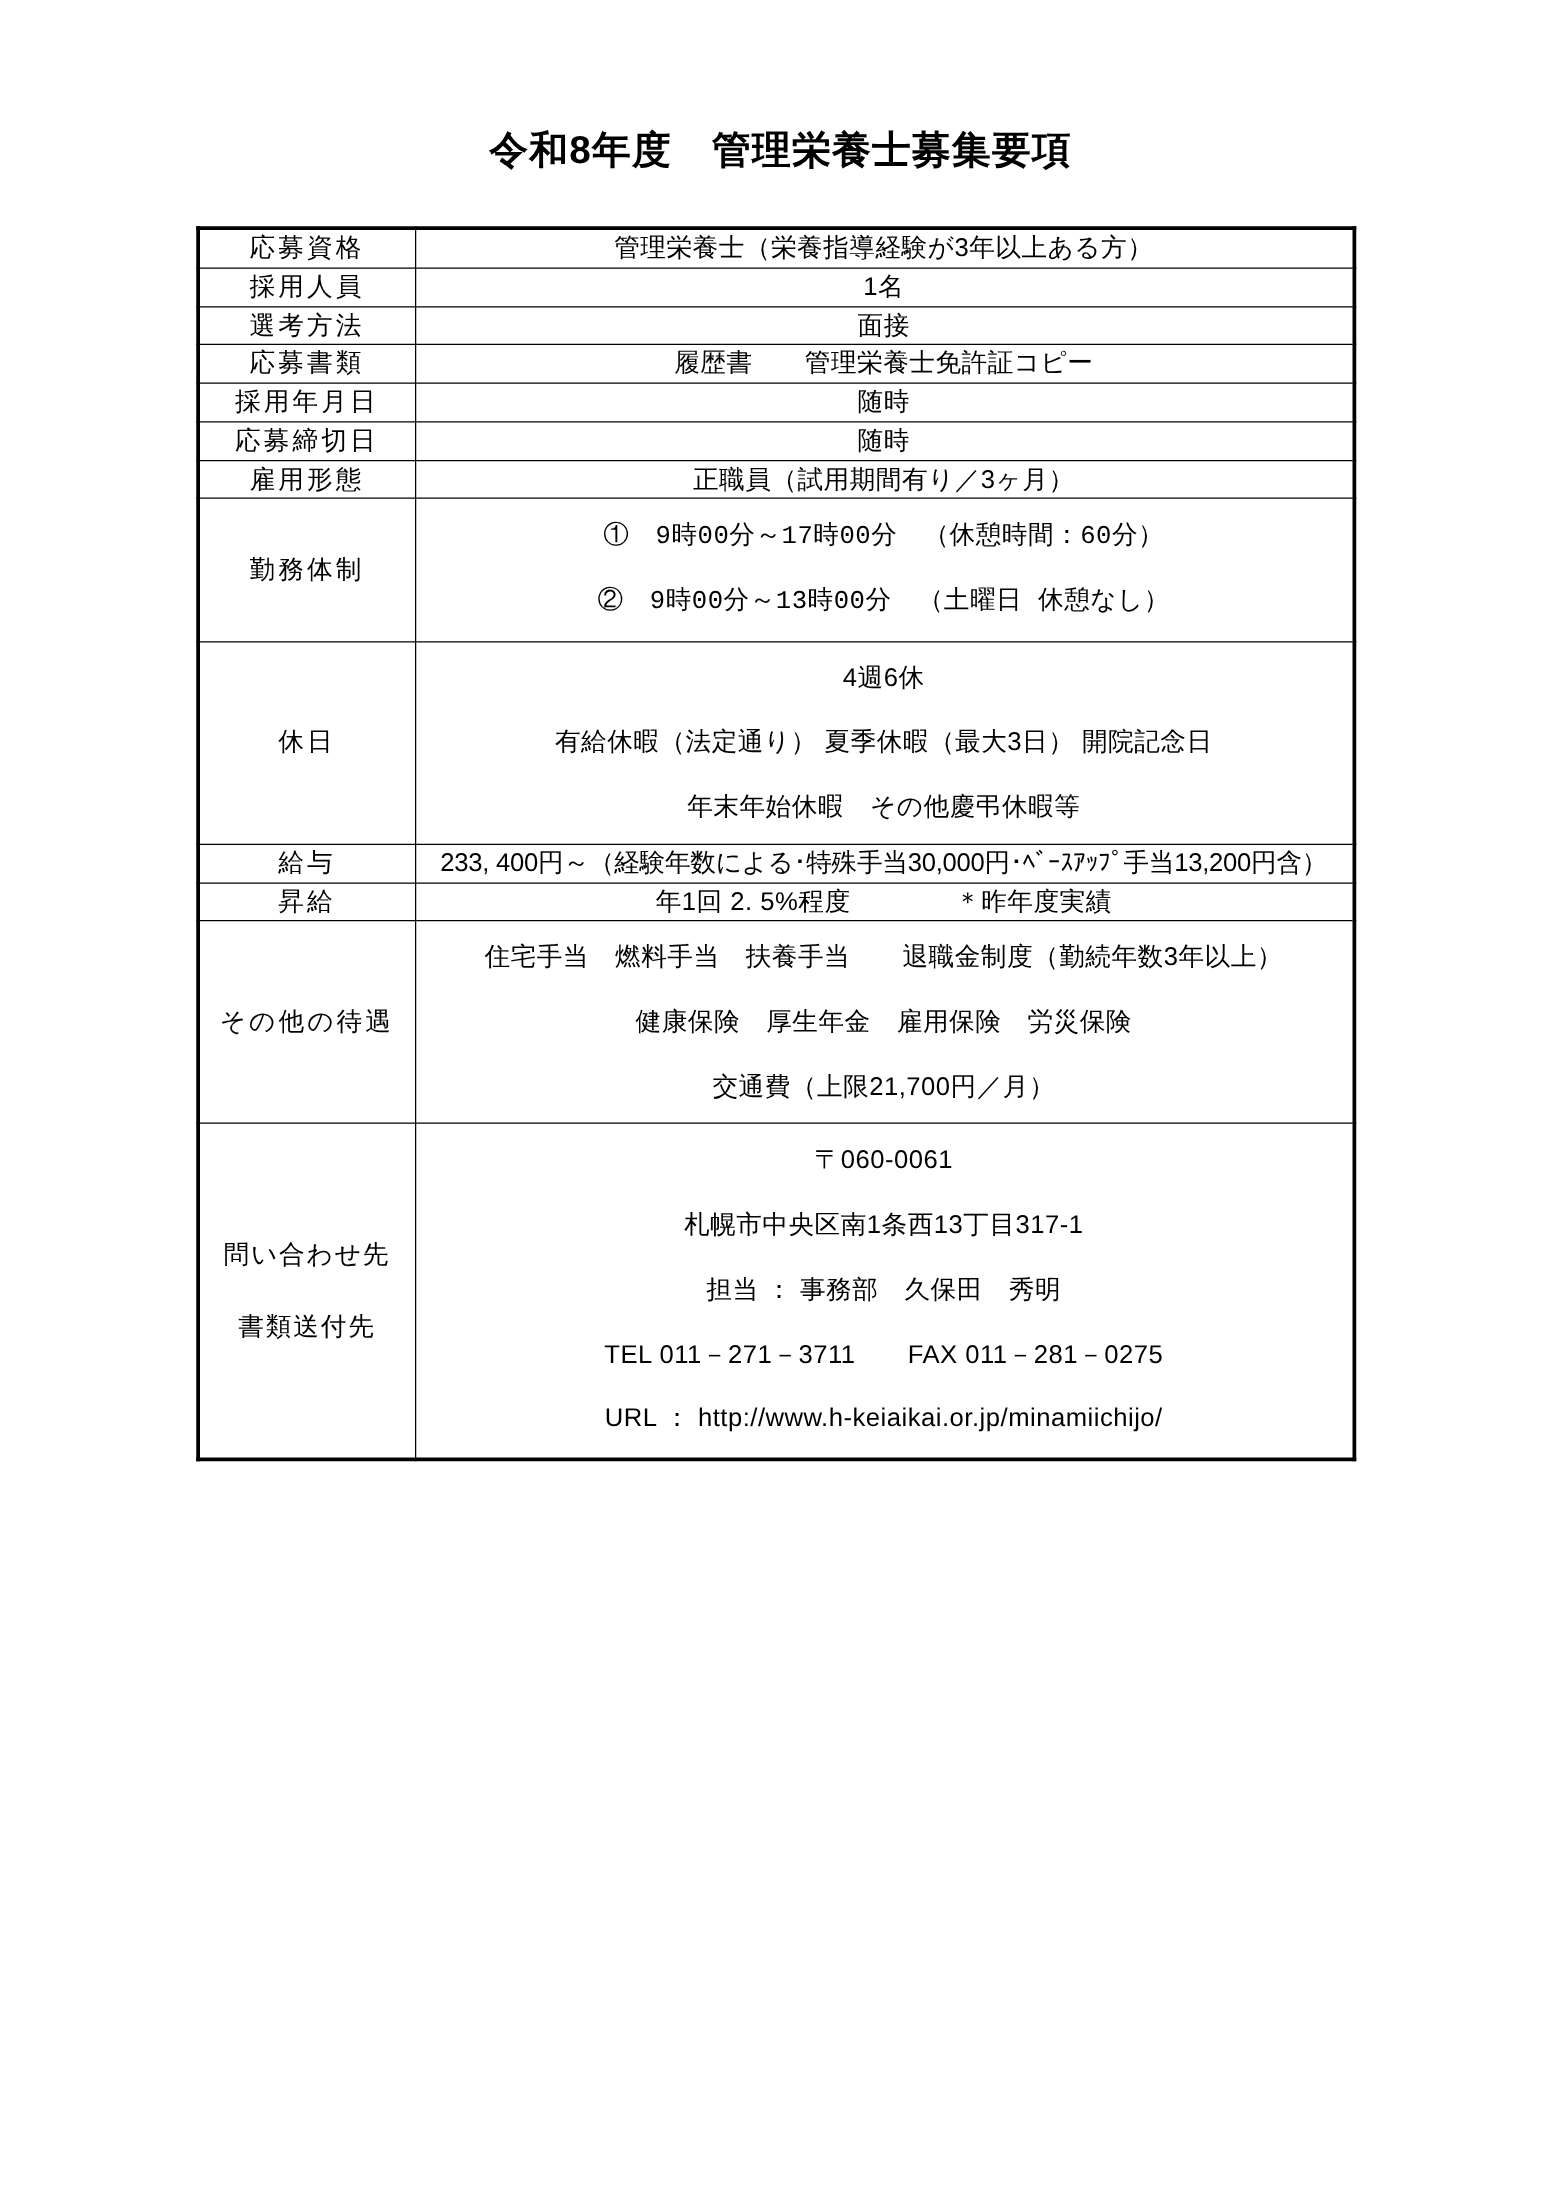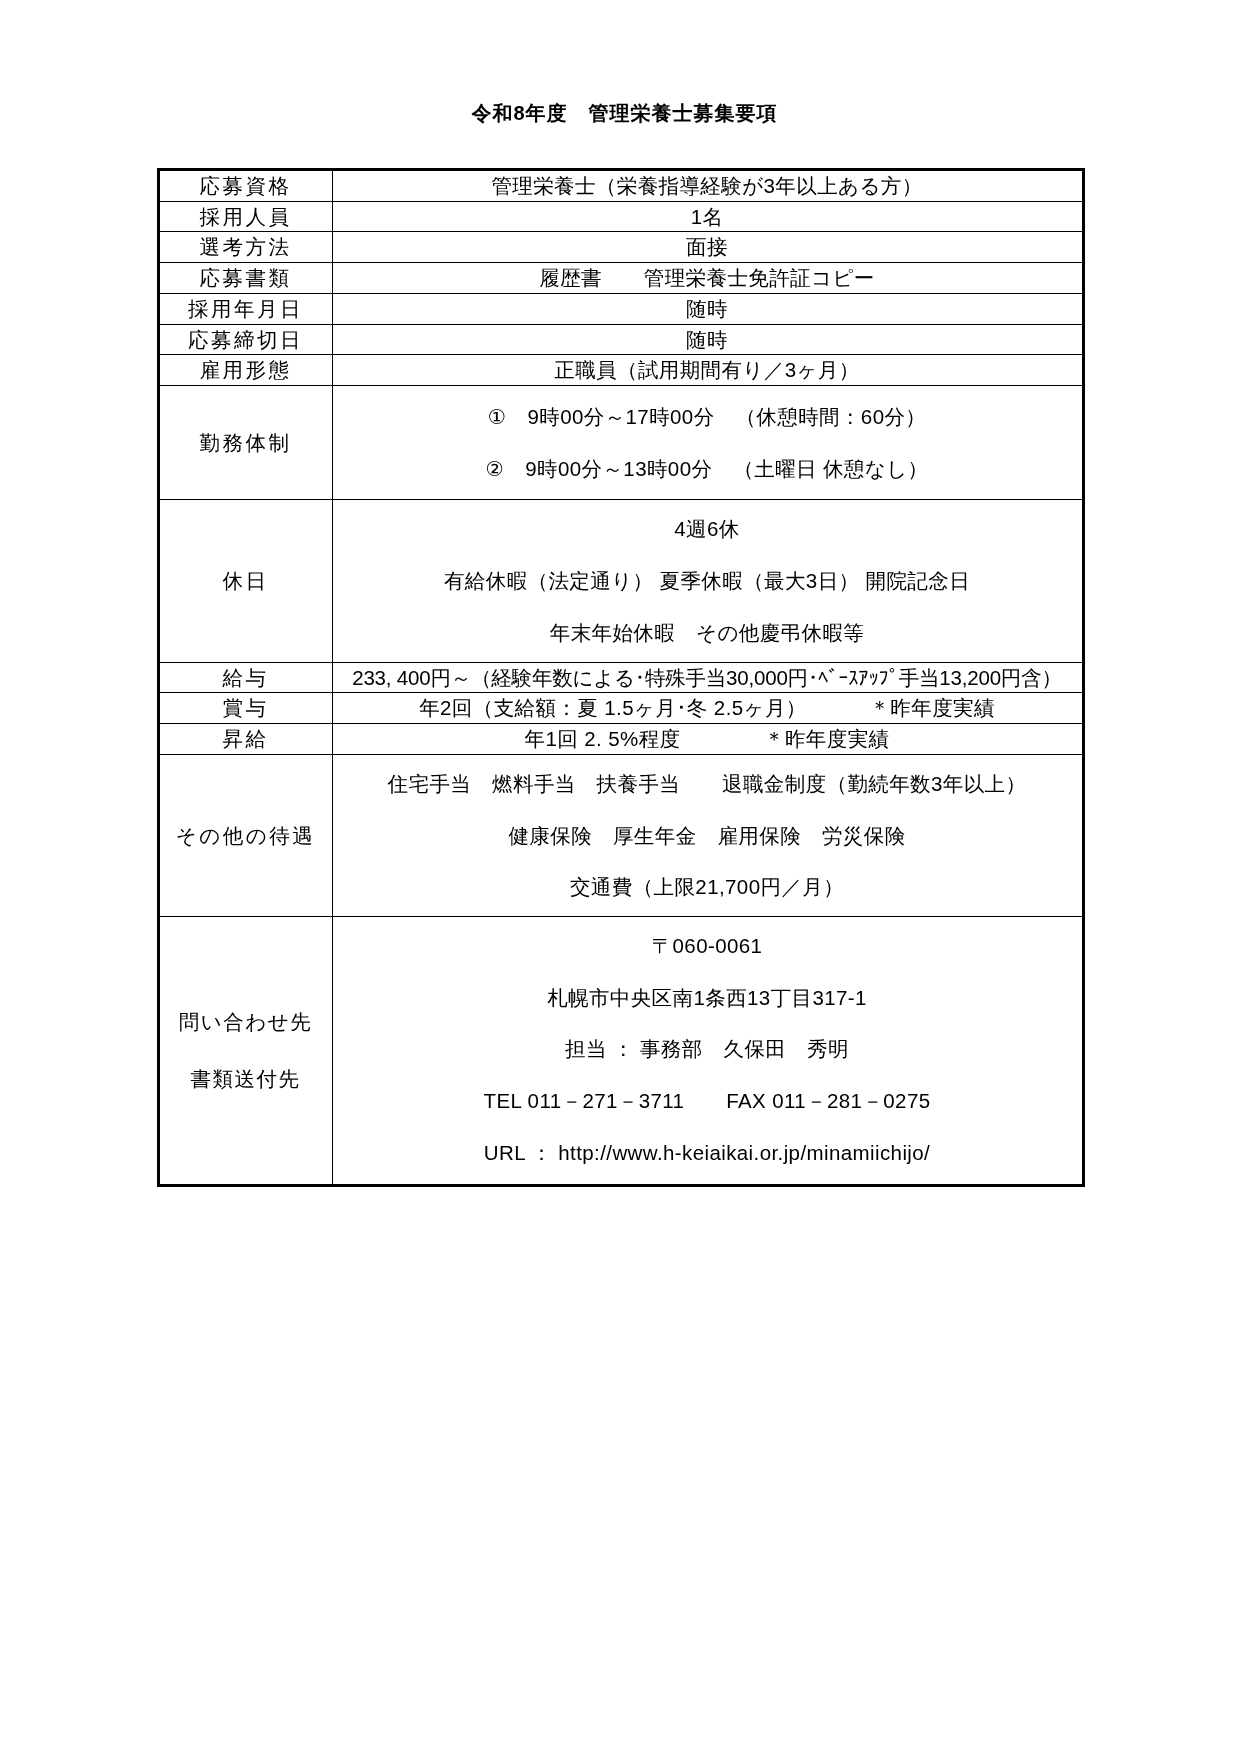--- a/index.html
+++ b/index.html
@@ -18,21 +18,21 @@
   }
   .page {
     width: 1241px;
     height: 1755px;
     box-sizing: border-box;
     padding: 0;
     position: relative;
   }
   .doc-title {
     text-align: center;
-    font-size: 20px;
+    font-size: 31px;
     font-weight: bold;
     letter-spacing: 1px;
     margin: 0;
     padding-top: 101px;
     padding-left: 8px;
     line-height: 1.2;
   }
   .table-wrap {
     margin: 0 auto;
     padding-top: 43px;
@@ -72,21 +72,21 @@
     margin-top: 22px;
   }
   .label .lbl-line {
     display: block;
   }
   .label .lbl-line + .lbl-line {
     margin-top: 28px;
   }
   
   tr.r-single td { height: 27px; }
-  tr.r-schedule td.value { padding-top: 16px; padding-bottom: 16px; }
+  tr.r-schedule td.value { padding-top: 16px; padding-bottom: 16px; font-family: Liberation Mono, monospace; }
   tr.r-holiday td.value { padding-top: 14px; padding-bottom: 14px; }
   tr.r-benefit td.value { padding-top: 14px; padding-bottom: 14px; }
   tr.r-contact td.value { padding-top: 14px; padding-bottom: 16px; margin-left: 43px; }
   tr.r-contact td.label { letter-spacing: 1.5px; }
   .value.tight { letter-spacing: -0.2px; }
 </style>
 </head>
 <body>
 
 <div class="page">
@@ -163,26 +163,20 @@
           </td>
         </tr>
 
         <tr class="r-single">
           <td class="label">給与</td>
           <td class="value tight">
             <span class="line">233, 400円～（経験年数による･特殊手当30,000円･ﾍﾞｰｽｱｯﾌﾟ手当13,200円含）</span>
           </td>
         </tr>
 
-        <tr class="r-single">
-          <td class="label">賞与</td>
-          <td class="value">
-            <span class="line">年2回（支給額：夏  1.5ヶ月･冬  2.5ヶ月）　　　＊昨年度実績</span>
-          </td>
-        </tr>
 
         <tr class="r-single">
           <td class="label">昇給</td>
           <td class="value">
             <span class="line">年1回  2. 5%程度　　　　＊昨年度実績</span>
           </td>
         </tr>
 
         <tr class="r-benefit">
           <td class="label">その他の待遇</td>

